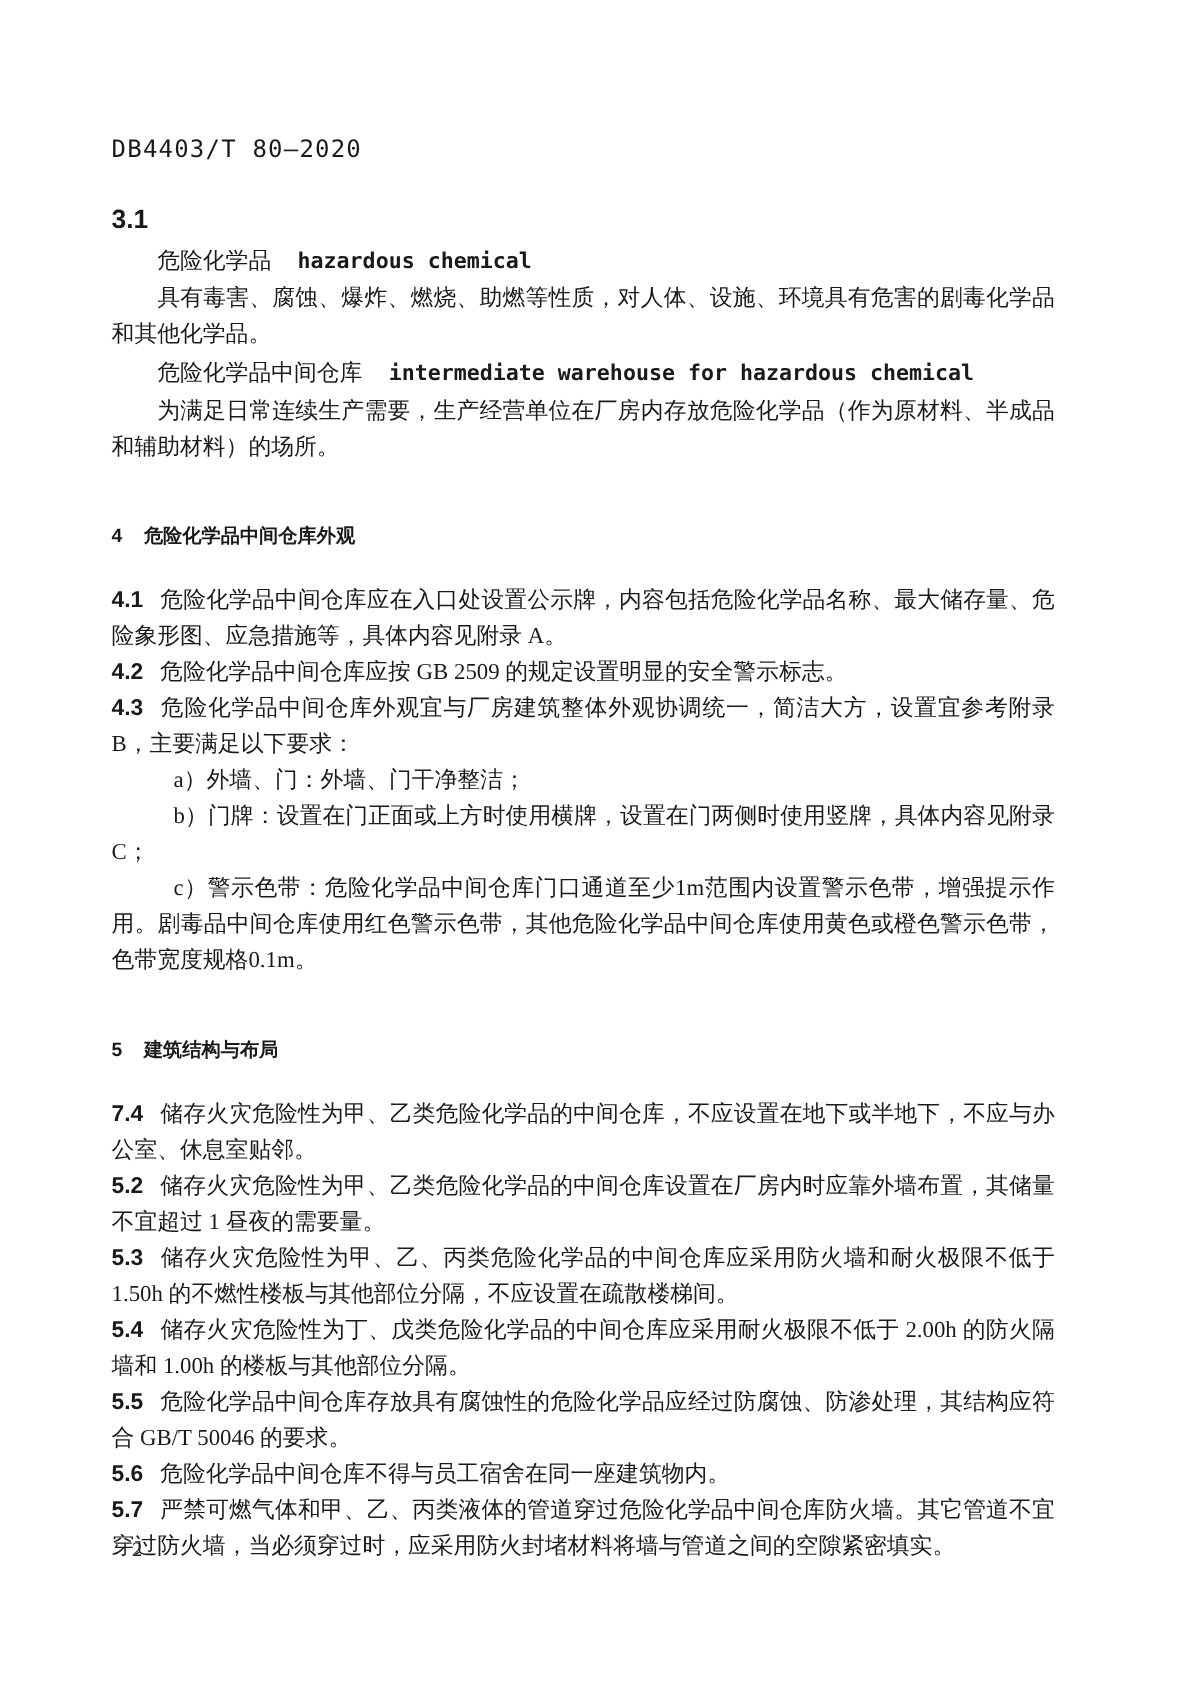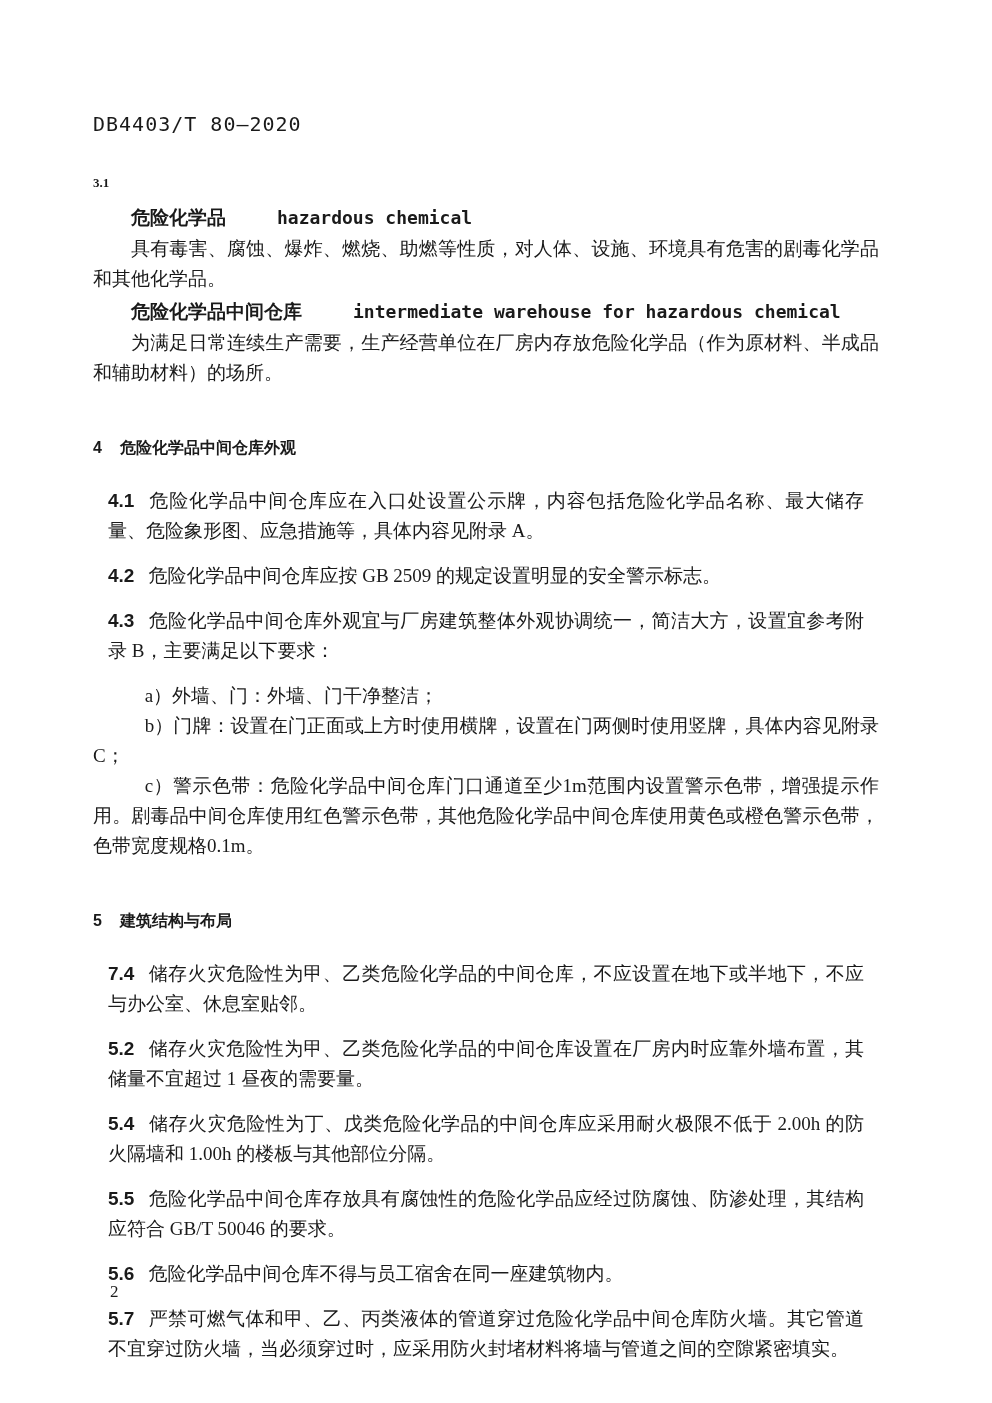--- a/index.html
+++ b/index.html
@@ -28,53 +28,52 @@
     width: 786px;
   }
   .para {
     font-size: 19px;
     line-height: 30px;
     margin: 0;
     text-align: justify;
   }
   .indent { text-indent: 2em; }
   .term-number {
-    font-family: Liberation Serif, serif;
+    font-family: Liberation Sans, sans-serif;
     font-weight: bold;
-    font-size: 13px;
+    font-size: 22px;
     line-height: 30px;
     margin: 28px 0 4px 0;
   }
   .term-title {
     margin: 2px 0 0 0;
     text-indent: 2em;
     font-size: 19px;
     line-height: 32px;
   }
   .term-cn {
     font-family: "Liberation Sans", "DejaVu Sans", sans-serif;
-    font-weight: bold;
+    font-weight: normal;
     margin-right: 22px;
   }
   .term-en {
     font-family: "DejaVu Sans Mono", "Liberation Mono", monospace;
     font-weight: bold;
     font-size: 18px;
-    margin-left: 29px;
   }
   .sec-heading {
     font-family: "Liberation Sans", "DejaVu Sans", sans-serif;
     font-weight: bold;
     font-size: 16px;
     line-height: 28px;
     margin: 46px 0 24px 0;
   }
   .sec-num { margin-right: 18px; }
   .clause {
-    margin: 15px;
+    margin: 0;
   }
   .clause-num {
     font-family: "Liberation Sans", "DejaVu Sans", sans-serif;
     font-weight: bold;
     margin-right: 14px;
   }
   .list-item {
     text-indent: 2.72em;
   }
   .page-number {
@@ -128,20 +127,23 @@
     <h2 class="sec-heading">
       <span class="sec-num">5</span><span>建筑结构与布局</span>
     </h2>
     <p class="para clause">
       <span class="clause-num">7.4</span><span>储存火灾危险性为甲、乙类危险化学品的中间仓库，不应设置在地下或半地下，不应与办公室、休息室贴邻。</span>
     </p>
     <p class="para clause">
       <span class="clause-num">5.2</span><span>储存火灾危险性为甲、乙类危险化学品的中间仓库设置在厂房内时应靠外墙布置，其储量不宜超过 1 昼夜的需要量。</span>
     </p>
     <p class="para clause">
+      <span class="clause-num">5.3</span><span>储存火灾危险性为甲、乙、丙类危险化学品的中间仓库应采用防火墙和耐火极限不低于 1.50h 的不燃性楼板与其他部位分隔，不应设置在疏散楼梯间。</span>
+    </p>
+    <p class="para clause">
       <span class="clause-num">5.4</span><span>储存火灾危险性为丁、戊类危险化学品的中间仓库应采用耐火极限不低于 2.00h 的防火隔墙和 1.00h 的楼板与其他部位分隔。</span>
     </p>
     <p class="para clause">
       <span class="clause-num">5.5</span><span>危险化学品中间仓库存放具有腐蚀性的危险化学品应经过防腐蚀、防渗处理，其结构应符合 GB/T 50046 的要求。</span>
     </p>
     <p class="para clause">
       <span class="clause-num">5.6</span><span>危险化学品中间仓库不得与员工宿舍在同一座建筑物内。</span>
     </p>
     <p class="para clause">
       <span class="clause-num">5.7</span><span>严禁可燃气体和甲、乙、丙类液体的管道穿过危险化学品中间仓库防火墙。其它管道不宜穿过防火墙，当必须穿过时，应采用防火封堵材料将墙与管道之间的空隙紧密填实。</span>

